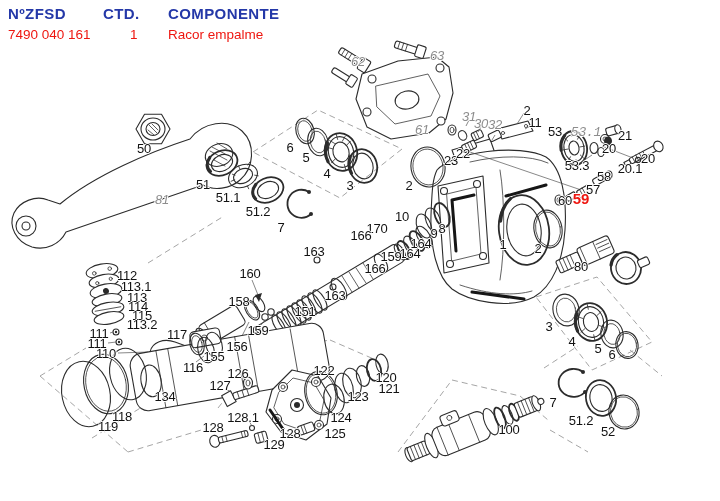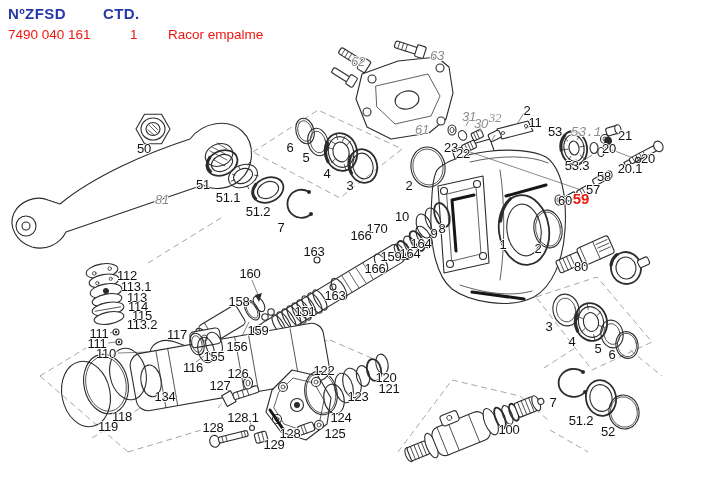--- a/index.html
+++ b/index.html
@@ -32,20 +32,21 @@
   svg .thin{fill:none;stroke:#555;stroke-width:.7;}
   svg .dk{fill:#2a2a2a;stroke:none;}
 </style>
 </head>
 <body>
 
 <div class="stage">
 
   <span class="hcell" style="left:8px;top:5px">NºZFSD</span>
   <span class="hcell" style="left:103px;top:5px">CTD.</span>
+  <span class="hcell" style="left:168px;top:5px">COMPONENTE</span>
   <span class="rcell" style="left:8px;top:27px">7490 040 161</span>
   <span class="rcell" style="left:130px;top:27px">1</span>
   <span class="rcell" style="left:168px;top:27px">Racor empalme</span>
 
   <svg width="720" height="501" viewBox="0 0 720 501" xmlns="http://www.w3.org/2000/svg" style="position:absolute;left:0;top:0">
 
     <g>
       <path class="dash" d="M253,152 L318,110 L402,149 L340,198 Z"></path>
       <path class="dash" d="M148,263 L224,216"></path>
       <path class="dash" d="M536,297 L597,277 L652,342 L592,370 Z"></path>
@@ -472,33 +473,33 @@
     </g>
   </svg>
 
   <div style="position:absolute;left:0;top:0;width:720px;height:501px;">
       <span class="plbl i" style="left: 358px; top: 61px;">62</span>
       <span class="plbl i" style="left: 437px; top: 55px;">63</span>
       <span class="plbl i" style="left: 422px; top: 129px;">61</span>
       <span class="plbl i" style="left: 162px; top: 199px;">81</span>
       <span class="plbl i" style="left: 469px; top: 116px;">31</span>
       <span class="plbl i" style="left: 481px; top: 123px;">30</span>
-      <span class="plbl i" style="left: 495px; top: 118px; font-family: Liberation Serif, serif;">32</span>
+      <span class="plbl i" style="left: 495px; top: 124px;">32</span>
       <span class="plbl i" style="left: 586px; top: 132px; font-family: Liberation Mono, monospace;">53.1</span>
       <span class="plbl" style="left: 144px; top: 148px;">50</span>
       <span class="plbl" style="left: 203px; top: 184px;">51</span>
       <span class="plbl" style="left: 228px; top: 197px;">51.1</span>
       <span class="plbl" style="left: 258px; top: 211px;">51.2</span>
       <span class="plbl" style="left: 281px; top: 227px;">7</span>
       <span class="plbl" style="left: 290px; top: 147px;">6</span>
       <span class="plbl" style="left: 306px; top: 157px;">5</span>
       <span class="plbl" style="left: 327px; top: 173px;">4</span>
       <span class="plbl" style="left: 350px; top: 185px;">3</span>
       <span class="plbl" style="left: 409px; top: 185px;">2</span>
-      <span class="plbl" style="left: 451px; top: 147px;">23</span>
+      <span class="plbl" style="left: 451px; top: 160px;">23</span>
       <span class="plbl" style="left: 463px; top: 153px;">22</span>
       <span class="plbl" style="left: 527px; top: 110px;">2</span>
       <span class="plbl" style="left: 535px; top: 122px;">11</span>
       <span class="plbl" style="left: 555px; top: 131px;">53</span>
       <span class="plbl" style="left: 577px; top: 165px;">53.3</span>
       <span class="plbl" style="left: 625px; top: 135px;">21</span>
       <span class="plbl" style="left: 609px; top: 148px;">20</span>
       <span class="plbl" style="left: 648px; top: 158px;">20</span>
       <span class="plbl" style="left: 630px; top: 168px;">20.1</span>
       <span class="plbl" style="left: 604px; top: 176px;">58</span>

